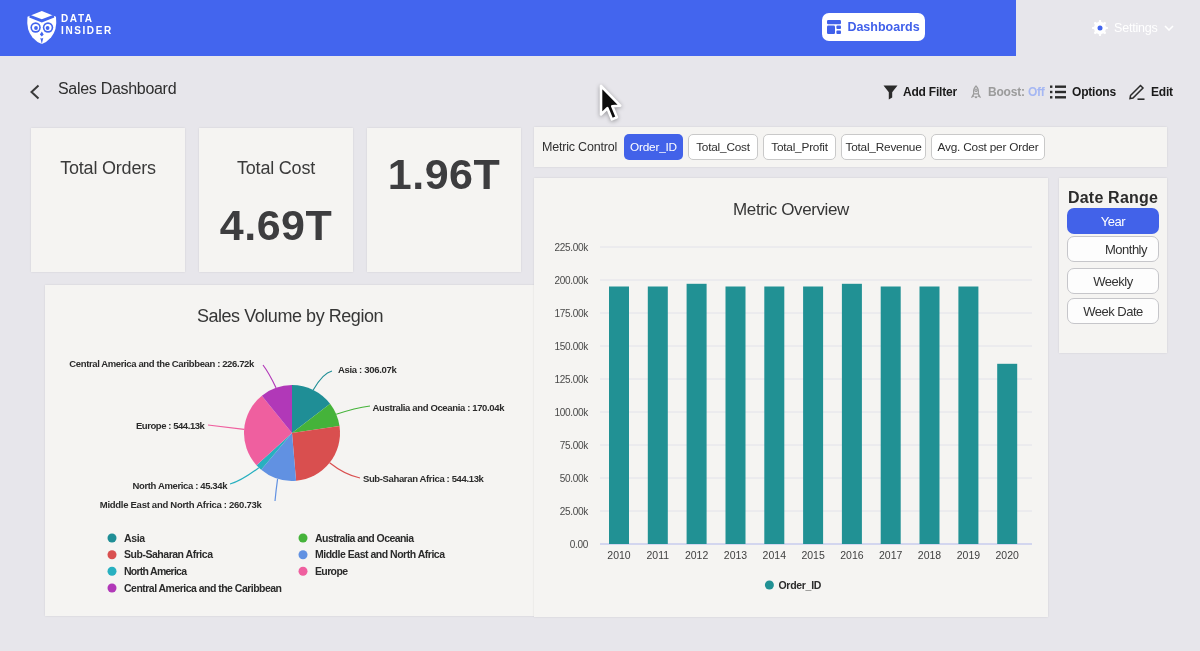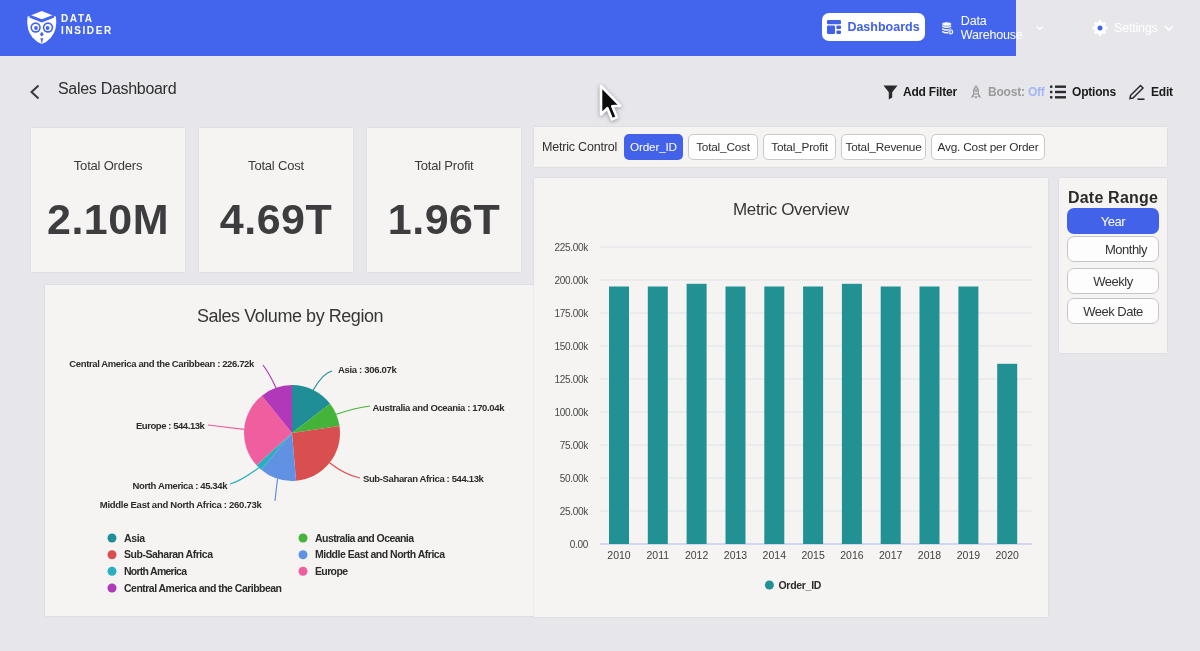--- a/index.html
+++ b/index.html
@@ -10,21 +10,21 @@
   #topbar { position:absolute; left:0; top:0; width:1016px; height:56px; background:#4365ee; }
   #logo-text { position:absolute; left:61px; top:13px; color:#fff; font-size:10px; font-weight:bold; letter-spacing:1.6px; line-height:12px; }
   .navbtn { position:absolute; display:flex; align-items:center; color:#fff; font-size:12.5px; letter-spacing:-0.2px; top:0; height:56px; }
   #dashbtn { position:absolute; left:822px; top:13px; width:103px; height:28px; background:#fff; border-radius:7px; display:flex; align-items:center; justify-content:center; gap:6px; color:#4060ea; font-size:12.5px; font-weight:bold; }
   
   #pagetitle { position:absolute; left:58px; top:80px; font-size:16px; letter-spacing:-0.3px; color:#2e2e2e; }
   .tool { position:absolute; top:83px; height:18px; display:flex; align-items:center; gap:6px; font-size:12px; color:#1a1a1a; font-weight:bold; letter-spacing:-0.2px; }
   
   .card { position:absolute; background:#f5f4f2; box-shadow:0 0 2px rgba(0,0,0,0.10); }
   .kpi { width:154px; height:144px; top:128px; text-align:center; }
-  .kpi .t { margin-top:30px; font-size:13px; letter-spacing:-0.2px; color:#3a3a3a; }
+  .kpi .t { margin-top:30px; font-size:18px; letter-spacing:-0.2px; color:#3a3a3a; }
   .kpi .v { margin-top:22px; font-size:43px; font-weight:bold; color:#3d3d3f; letter-spacing:0.5px; }
   
   #metricbar { left:534px; top:127px; width:633px; height:40px; display:flex; align-items:center; }
   #metricbar .lbl { margin-left:8px; margin-right:7px; font-size:12.5px; letter-spacing:-0.2px; color:#2f2f2f; white-space:nowrap; }
   .chip { height:26px; border-radius:5px; border:1px solid #c9c9c9; background:#fff; color:#2e2e2e; font-size:11.8px; letter-spacing:-0.2px; display:flex; align-items:center; justify-content:center; margin-right:5px; white-space:nowrap; }
   .chip.sel { background:#4262e9; border:none; color:#fff; }
   
   #datepanel { left:1059px; top:178px; width:108px; height:175px; }
   #datepanel .hd { margin:11px 0 8px 9px; font-size:16px; font-weight:bold; letter-spacing:0.2px; color:#2b2b2b; }
   .dbtn { position:absolute; left:8px; width:92px; height:26px; border-radius:7px; border:1px solid #c6c6ca; background:#fdfdfd; font-size:13px; letter-spacing:-0.5px; color:#333; display:flex; align-items:center; justify-content:center; }
@@ -54,37 +54,20 @@
         <g fill="#4060ea">
           <rect x="0" y="0" width="14" height="4.2" rx="1.2"></rect>
           <rect x="0" y="5.6" width="8" height="8.4" rx="1.2"></rect>
           <rect x="9.4" y="5.6" width="4.6" height="3.5" rx="1"></rect>
           <rect x="9.4" y="10.5" width="4.6" height="3.5" rx="1"></rect>
         </g>
       </svg>
     Dashboards
   </div>
 
-  <div class="navbtn" style="left:941px; gap:7px;">
-    <svg width="17" height="17" viewBox="0 0 17 17">
-      <g fill="#ffffff">
-        <ellipse cx="7.5" cy="2.6" rx="6" ry="2.4"></ellipse>
-        <path d="M1.5,4.3 Q7.5,7.6 13.5,4.3 L13.5,6.3 Q7.5,9.6 1.5,6.3 Z"></path>
-        <path d="M1.5,7.9 Q7.5,11.2 13.5,7.9 L13.5,9.9 Q7.5,13.2 1.5,9.9 Z"></path>
-        <path d="M1.5,11.5 Q7.5,14.8 13.5,11.5 L13.5,13.4 Q7.5,16.7 1.5,13.4 Z"></path>
-      </g>
-      <circle cx="13" cy="13" r="3.8" fill="#4365ee"></circle>
-      <circle cx="13" cy="13" r="2.6" fill="none" stroke="#ffffff" stroke-width="1.4"></circle>
-      <circle cx="13" cy="13" r="0.9" fill="#ffffff"></circle>
-    </svg>
-    Data Warehouse
-    <svg width="10" height="6" viewBox="0 0 10 6">
-        <path d="M1,1 L5,5 L9,1" fill="none" stroke="#fff" stroke-width="1.6"></path>
-      </svg>
-  </div>
 
   <div class="navbtn" style="left:1092px; gap:6px;">
     <svg width="16" height="16" viewBox="0 0 16 16">
       <path fill="#ffffff" d="M8,0 L9.6,0 L10.1,2.1 A6.2,6.2 0 0 1 11.9,2.85 L13.8,1.8 L15,3 L13.9,4.9 A6.2,6.2 0 0 1 14.7,6.7 L16.8,7.2 L16.8,8.8 L14.7,9.3 A6.2,6.2 0 0 1 13.9,11.1 L15,13 L13.8,14.2 L11.9,13.15 A6.2,6.2 0 0 1 10.1,13.9 L9.6,16 L8,16 L7.5,13.9 A6.2,6.2 0 0 1 5.7,13.15 L3.8,14.2 L2.6,13 L3.7,11.1 A6.2,6.2 0 0 1 2.9,9.3 L0.8,8.8 L0.8,7.2 L2.9,6.7 A6.2,6.2 0 0 1 3.7,4.9 L2.6,3 L3.8,1.8 L5.7,2.85 A6.2,6.2 0 0 1 7.5,2.1 Z" transform="translate(-0.8,0)"></path>
       <circle cx="8" cy="8" r="2.5" fill="#4365ee"></circle>
     </svg>
     Settings
     <svg width="10" height="6" viewBox="0 0 10 6">
         <path d="M1,1 L5,5 L9,1" fill="none" stroke="#fff" stroke-width="1.6"></path>
       </svg>
@@ -129,28 +112,26 @@
 <div class="tool" style="left:1129px;">
   <svg width="16" height="16" viewBox="0 0 16 16">
       <path fill="none" stroke="#2b2b2b" stroke-width="1.5" d="M1.5,11.5 L11.5,1.5 L14,4 L4,14 L1,14.6 Z"></path>
       <path stroke="#2b2b2b" stroke-width="1.8" d="M8.5,15.3 L15.5,15.3"></path>
     </svg>
   Edit
 </div>
 
 <div class="card kpi" style="left:31px;">
     <div class="t">Total Orders</div>
-    <div class="v">2.10M</div>
   </div>
 <div class="card kpi" style="left:199px;">
     <div class="t">Total Cost</div>
     <div class="v">4.69T</div>
   </div>
 <div class="card kpi" style="left:367px;">
-    <div class="t">Total Profit</div>
     <div class="v">1.96T</div>
   </div>
 
 <div class="card" id="metricbar">
   <div class="lbl">Metric Control</div>
   <div class="chip sel" style="width:59px;">Order_ID</div>
   <div class="chip" style="width:70px;">Total_Cost</div>
   <div class="chip" style="width:73px;">Total_Profit</div>
   <div class="chip" style="width:85px;">Total_Revenue</div>
   <div class="chip" style="width:114px;">Avg. Cost per Order</div>

